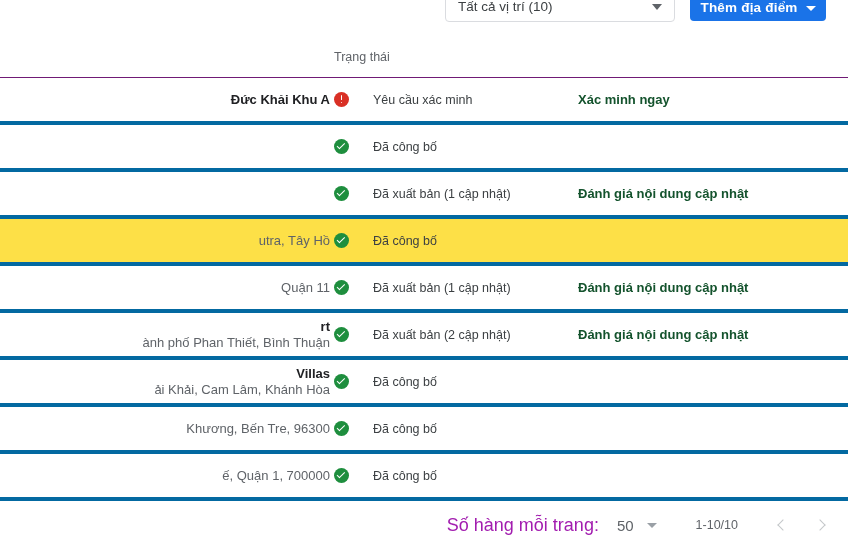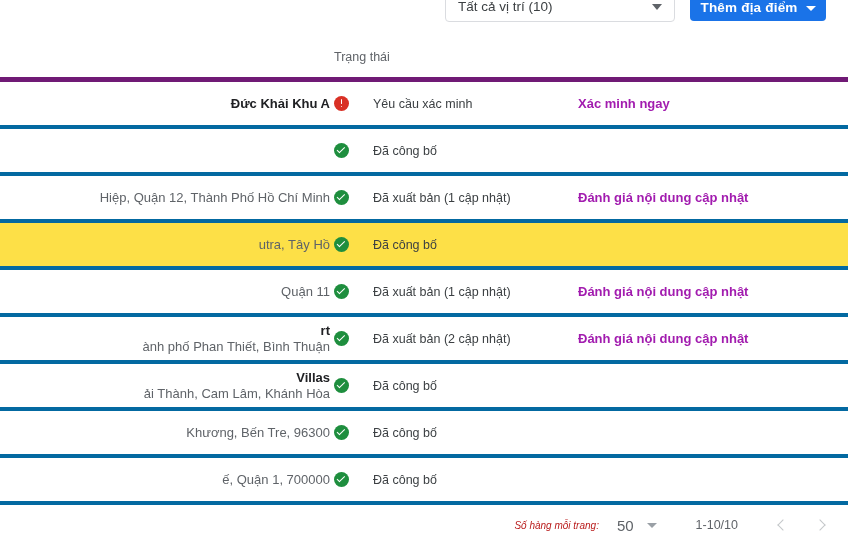--- a/index.html
+++ b/index.html
@@ -90,21 +90,21 @@
   
   .table {
     position: absolute;
     left: 0;
     top: 40px;
     width: 848px;
   }
   .thead {
     height: 37px;
     position: relative;
-    border-bottom: 5px solid #701a75;
+    border-bottom: 1px solid #701a75;
   }
   .th-status {
     position: absolute;
     left: 334px;
     top: 10px;
     font-size: 12.5px;
     color: #5f6368;
     white-space: nowrap;
   }
 
@@ -209,45 +209,44 @@
     position: absolute;
     left: 578px;
     top: 0;
     height: 43px;
     display: flex;
     align-items: center;
   }
   .action-link {
     font-size: 13px;
     font-weight: 700;
-    color: #a21caf;
+    color: #14532d;
     text-decoration: none;
     white-space: nowrap;
     cursor: pointer;
   }
 
   
   .pager {
     position: absolute;
     left: 0;
     top: 506px;
     width: 848px;
     height: 38px;
     display: flex;
     align-items: center;
     justify-content: flex-end;
     padding-right: 18px;
     box-sizing: border-box;
     background: #fff;
   }
   .pager-label {
-    font-size: 10px;
-    color: #b91c1c;
-    white-space: nowrap;
-    font-style: italic;
+    font-size: 18px;
+    color: #a21caf;
+    white-space: nowrap;
   }
   .rows-select {
     display: flex;
     align-items: center;
     margin-left: 18px;
     cursor: pointer;
   }
   .rows-value {
     font-size: 15px;
     color: #5f6368;
@@ -325,25 +324,20 @@
       <div class="row">
         <div class="cell-name">
           <div class="name-lines"></div>
         </div>
         <div class="cell-status">
           <span class="badge ok"></span>
           <span class="status-text">Đã công bố</span>
         </div>
       </div>
       <div class="row">
-        <div class="cell-name">
-          <div class="name-lines">
-            <div class="name-addr clip">Hiệp, Quận 12, Thành Phố Hồ Chí Minh</div>
-          </div>
-        </div>
         <div class="cell-status">
           <span class="badge ok"></span>
           <span class="status-text">Đã xuất bản (1 cập nhật)</span>
         </div>
         <div class="cell-action">
           <a class="action-link">Đánh giá nội dung cập nhật</a>
         </div>
       </div>
       <div class="row hovered">
         <div class="cell-name">
@@ -382,21 +376,21 @@
           <span class="status-text">Đã xuất bản (2 cập nhật)</span>
         </div>
         <div class="cell-action">
           <a class="action-link">Đánh giá nội dung cập nhật</a>
         </div>
       </div>
       <div class="row">
         <div class="cell-name">
           <div class="name-lines">
             <div class="name-title clip"> Villas</div>
-            <div class="name-addr clip">ải Thành, Cam Lâm, Khánh Hòa</div>
+            <div class="name-addr clip">ải Khải, Cam Lâm, Khánh Hòa</div>
           </div>
         </div>
         <div class="cell-status">
           <span class="badge ok"></span>
           <span class="status-text">Đã công bố</span>
         </div>
       </div>
       <div class="row">
         <div class="cell-name">
           <div class="name-lines">

